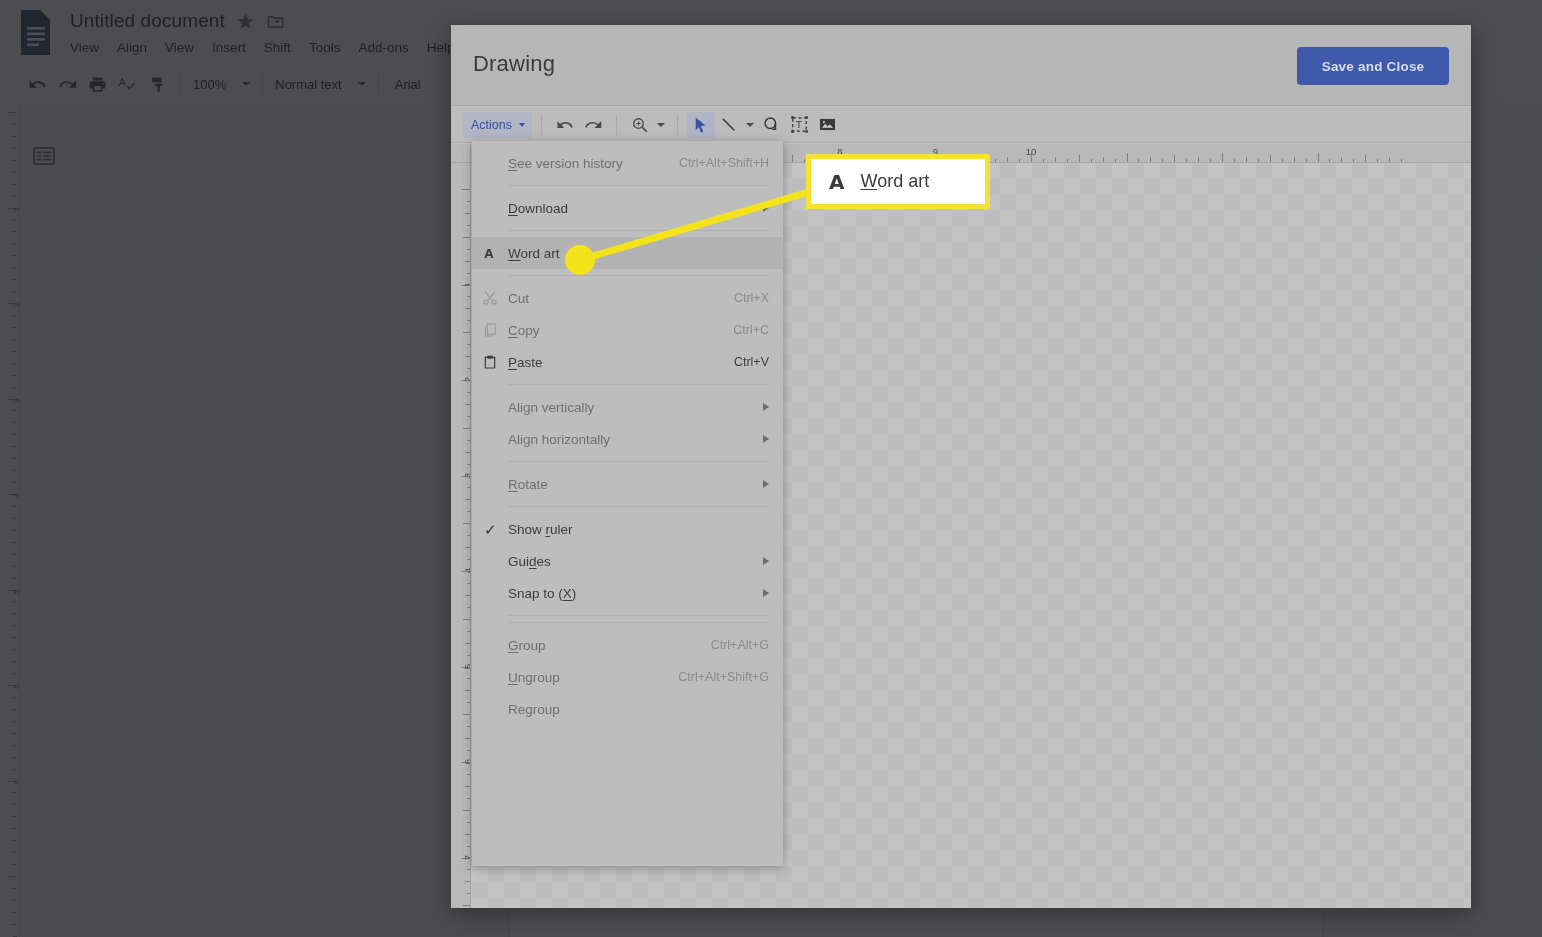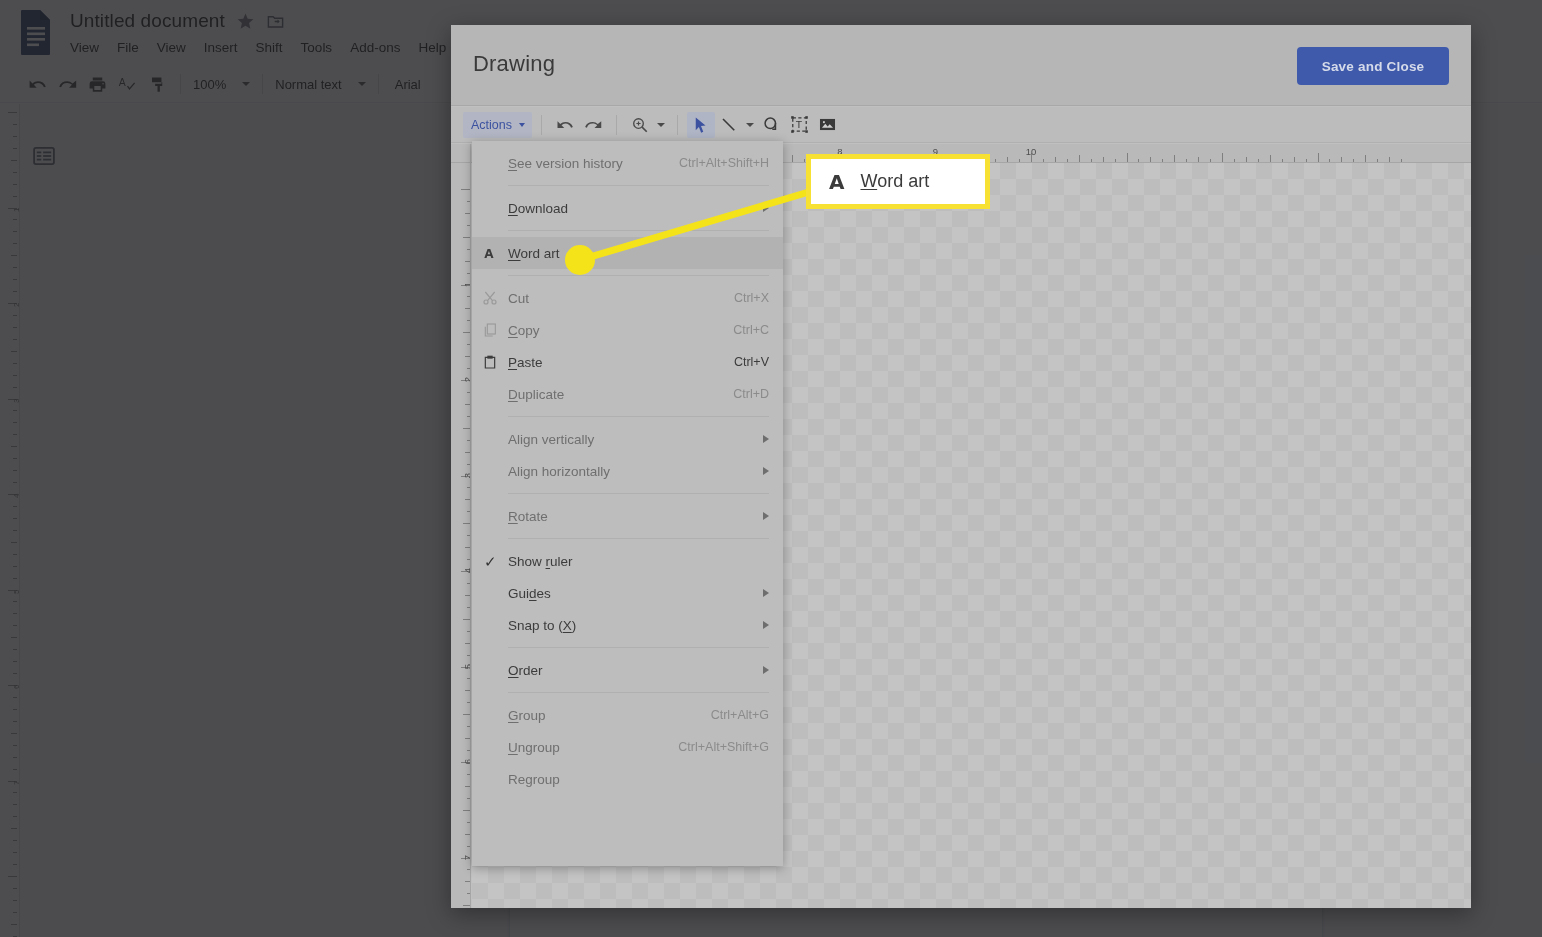--- a/index.html
+++ b/index.html
@@ -259,21 +259,21 @@
         <svg width="19" height="19" viewBox="0 0 24 24">
             <path fill="none" stroke="#5f6368" stroke-width="1.8" d="M3 6h6l2 2h10v11H3z"></path>
             <path fill="#5f6368" d="M11 11h5v2h-5z"></path>
             <path fill="#5f6368" d="M14.5 9.5l2.8 2.5-2.8 2.5z"></path>
           </svg>
       </span>
     </div>
 
     <div class="docs-menubar">
       <span>View</span>
-      <span>File</span>
+      <span>Align</span>
       <span>View</span>
       <span>Insert</span>
       <span>Shift</span>
       <span>Tools</span>
       <span>Add-ons</span>
       <span>Help</span>
     </div>
   </div>
 
   <div class="docs-toolbar">
@@ -698,24 +698,20 @@
     <div class="mi enabled">
       <span class="mico">
         <svg width="16" height="16" viewBox="0 0 24 24">
           <path fill="none" stroke="#3c3c3c" stroke-width="1.8" d="M5 5h14v16H5z"></path>
           <rect x="8" y="2.5" width="8" height="4.5" fill="#3c3c3c"></rect>
         </svg>
       </span>
       <span class="lbl"><span class="u">P</span>aste</span>
       <span class="acc strong">Ctrl+V</span>
     </div>
-    <div class="mi">
-      <span class="lbl"><span class="u">D</span>uplicate</span>
-      <span class="acc">Ctrl+D</span>
-    </div>
     <div class="msep"></div>
     <div class="mi">
       <span class="lbl">Align vertically</span>
       <span class="arrow"></span>
     </div>
     <div class="mi">
       <span class="lbl">Align horizontally</span>
       <span class="arrow"></span>
     </div>
     <div class="msep"></div>
@@ -730,24 +726,20 @@
     </div>
     <div class="mi enabled">
       <span class="lbl">Gui<span class="u">d</span>es</span>
       <span class="arrow"></span>
     </div>
     <div class="mi enabled">
       <span class="lbl">Snap to (<span class="u">X</span>)</span>
       <span class="arrow"></span>
     </div>
     <div class="msep"></div>
-    <div class="mi enabled">
-      <span class="lbl"><span class="u">O</span>rder</span>
-      <span class="arrow"></span>
-    </div>
     <div class="msep"></div>
     <div class="mi">
       <span class="lbl"><span class="u">G</span>roup</span>
       <span class="acc">Ctrl+Alt+G</span>
     </div>
     <div class="mi">
       <span class="lbl"><span class="u">U</span>ngroup</span>
       <span class="acc">Ctrl+Alt+Shift+G</span>
     </div>
     <div class="mi">

